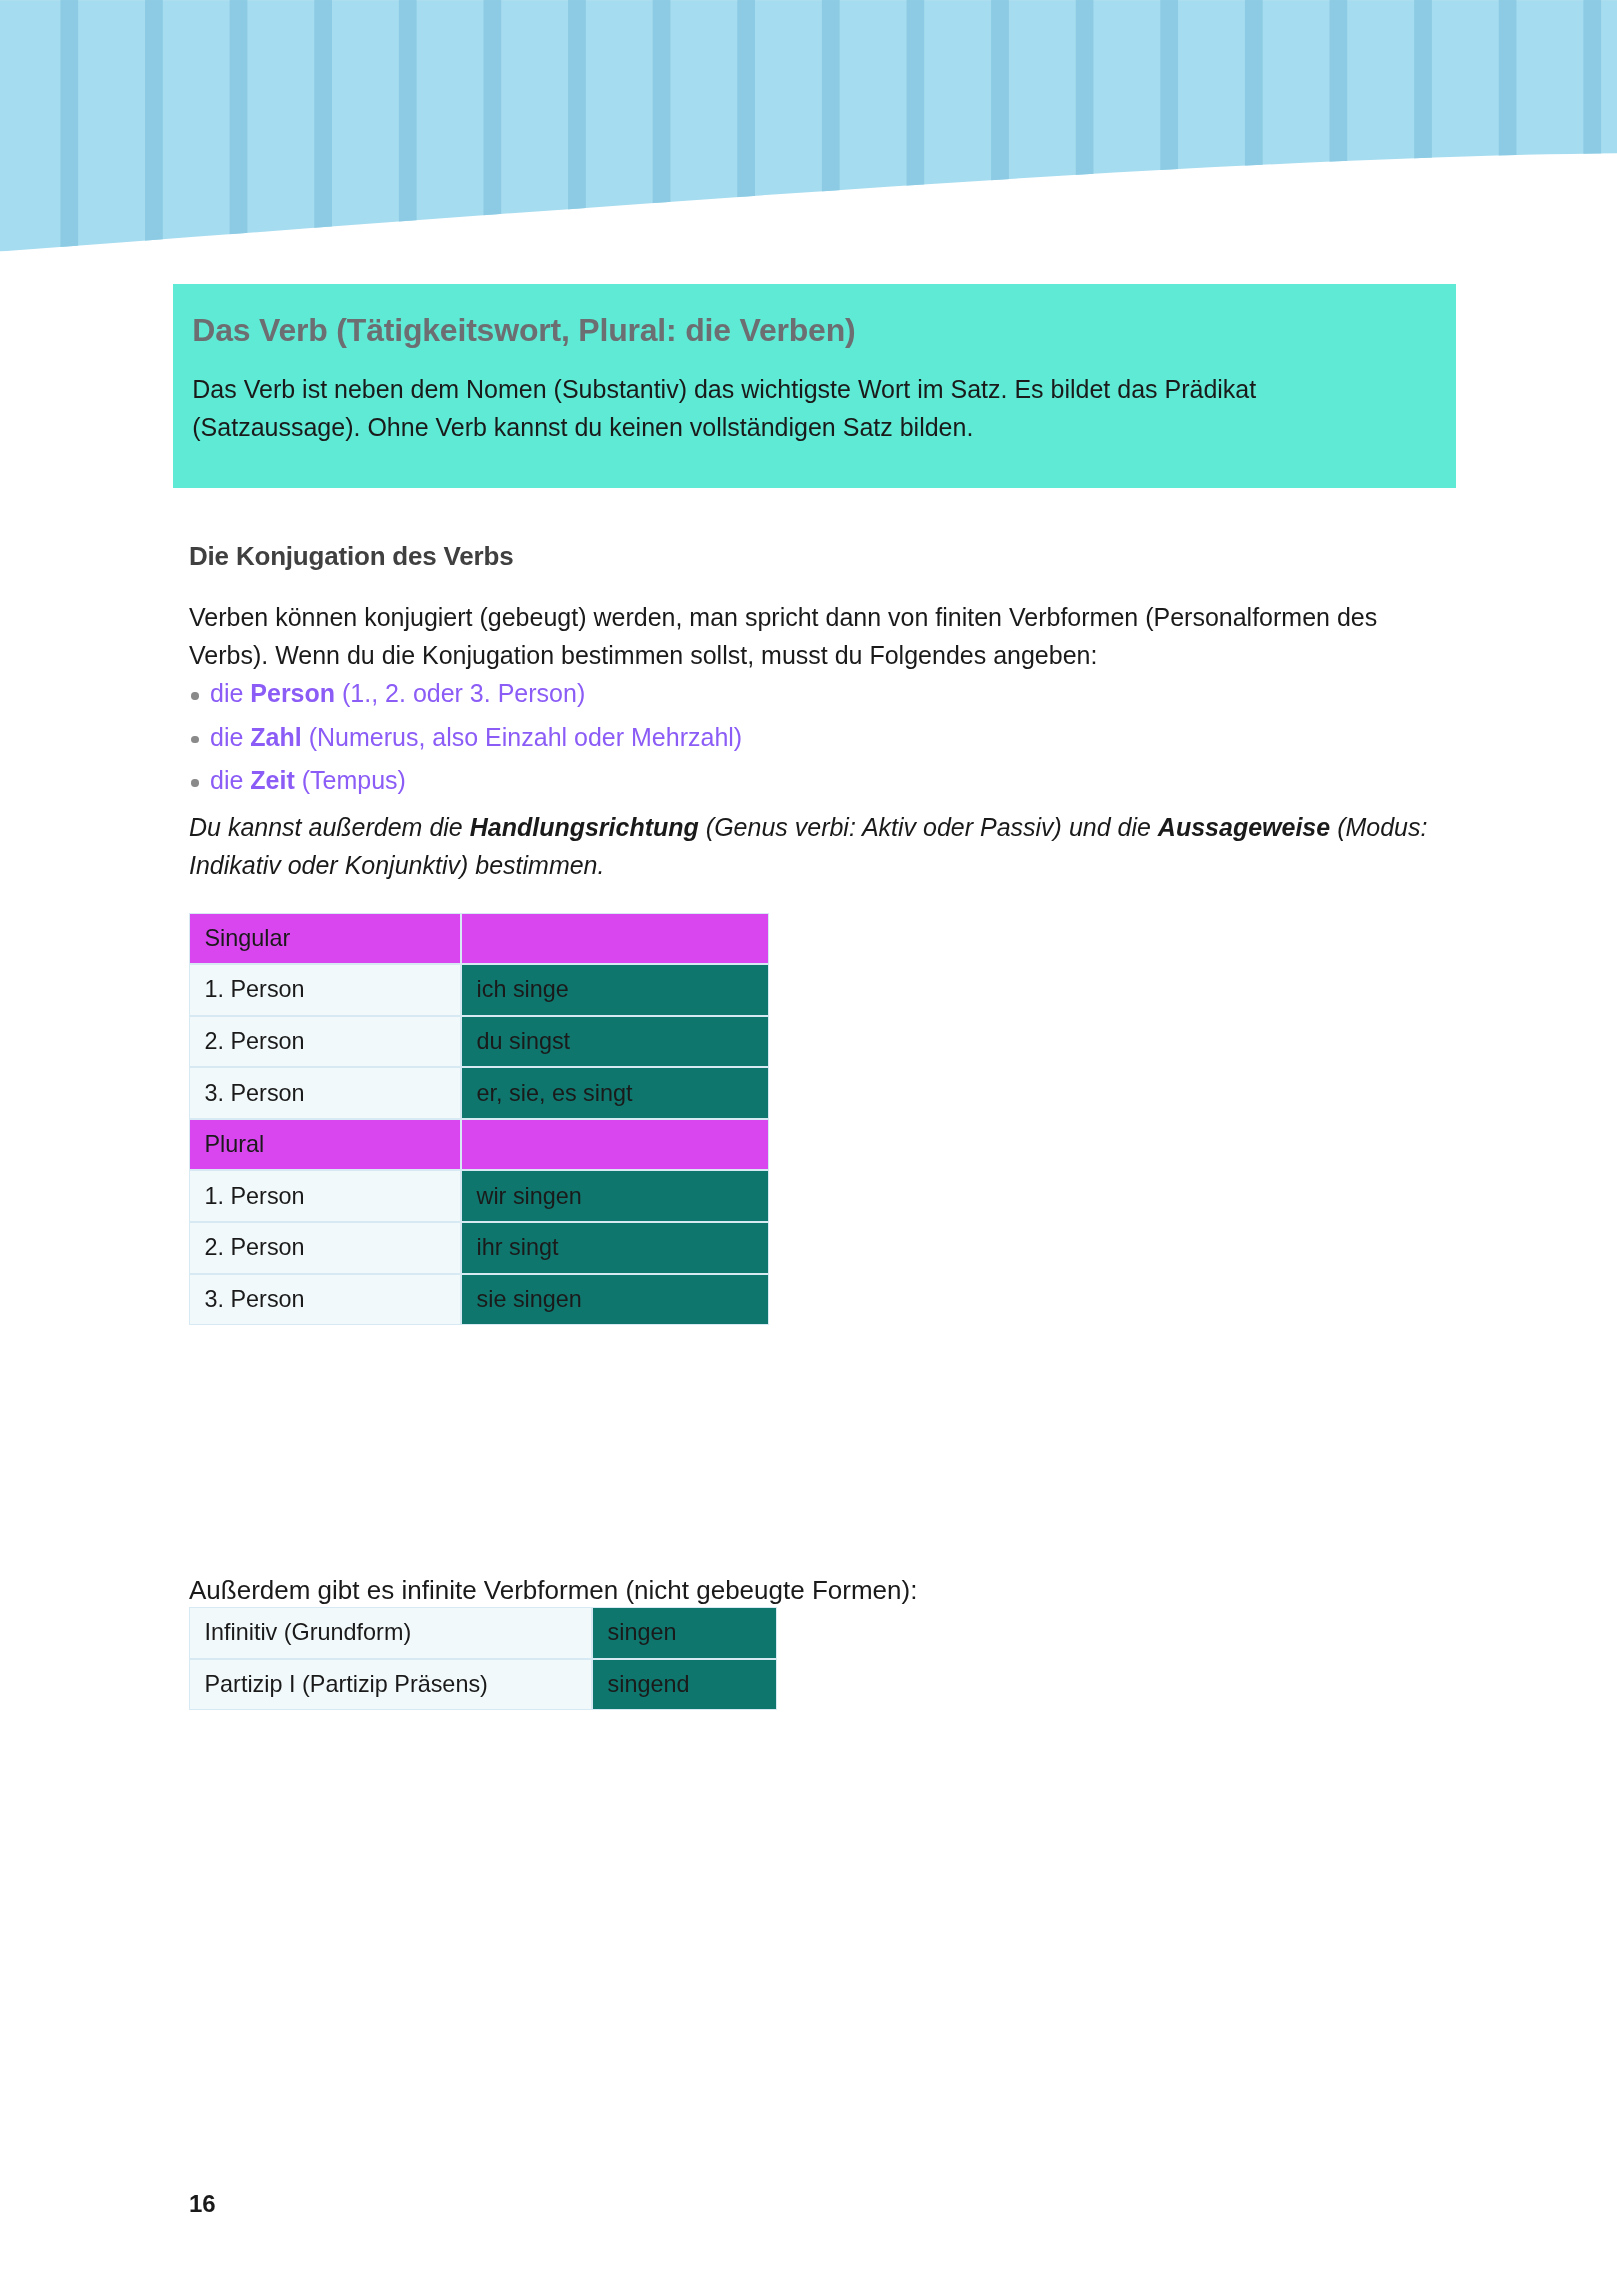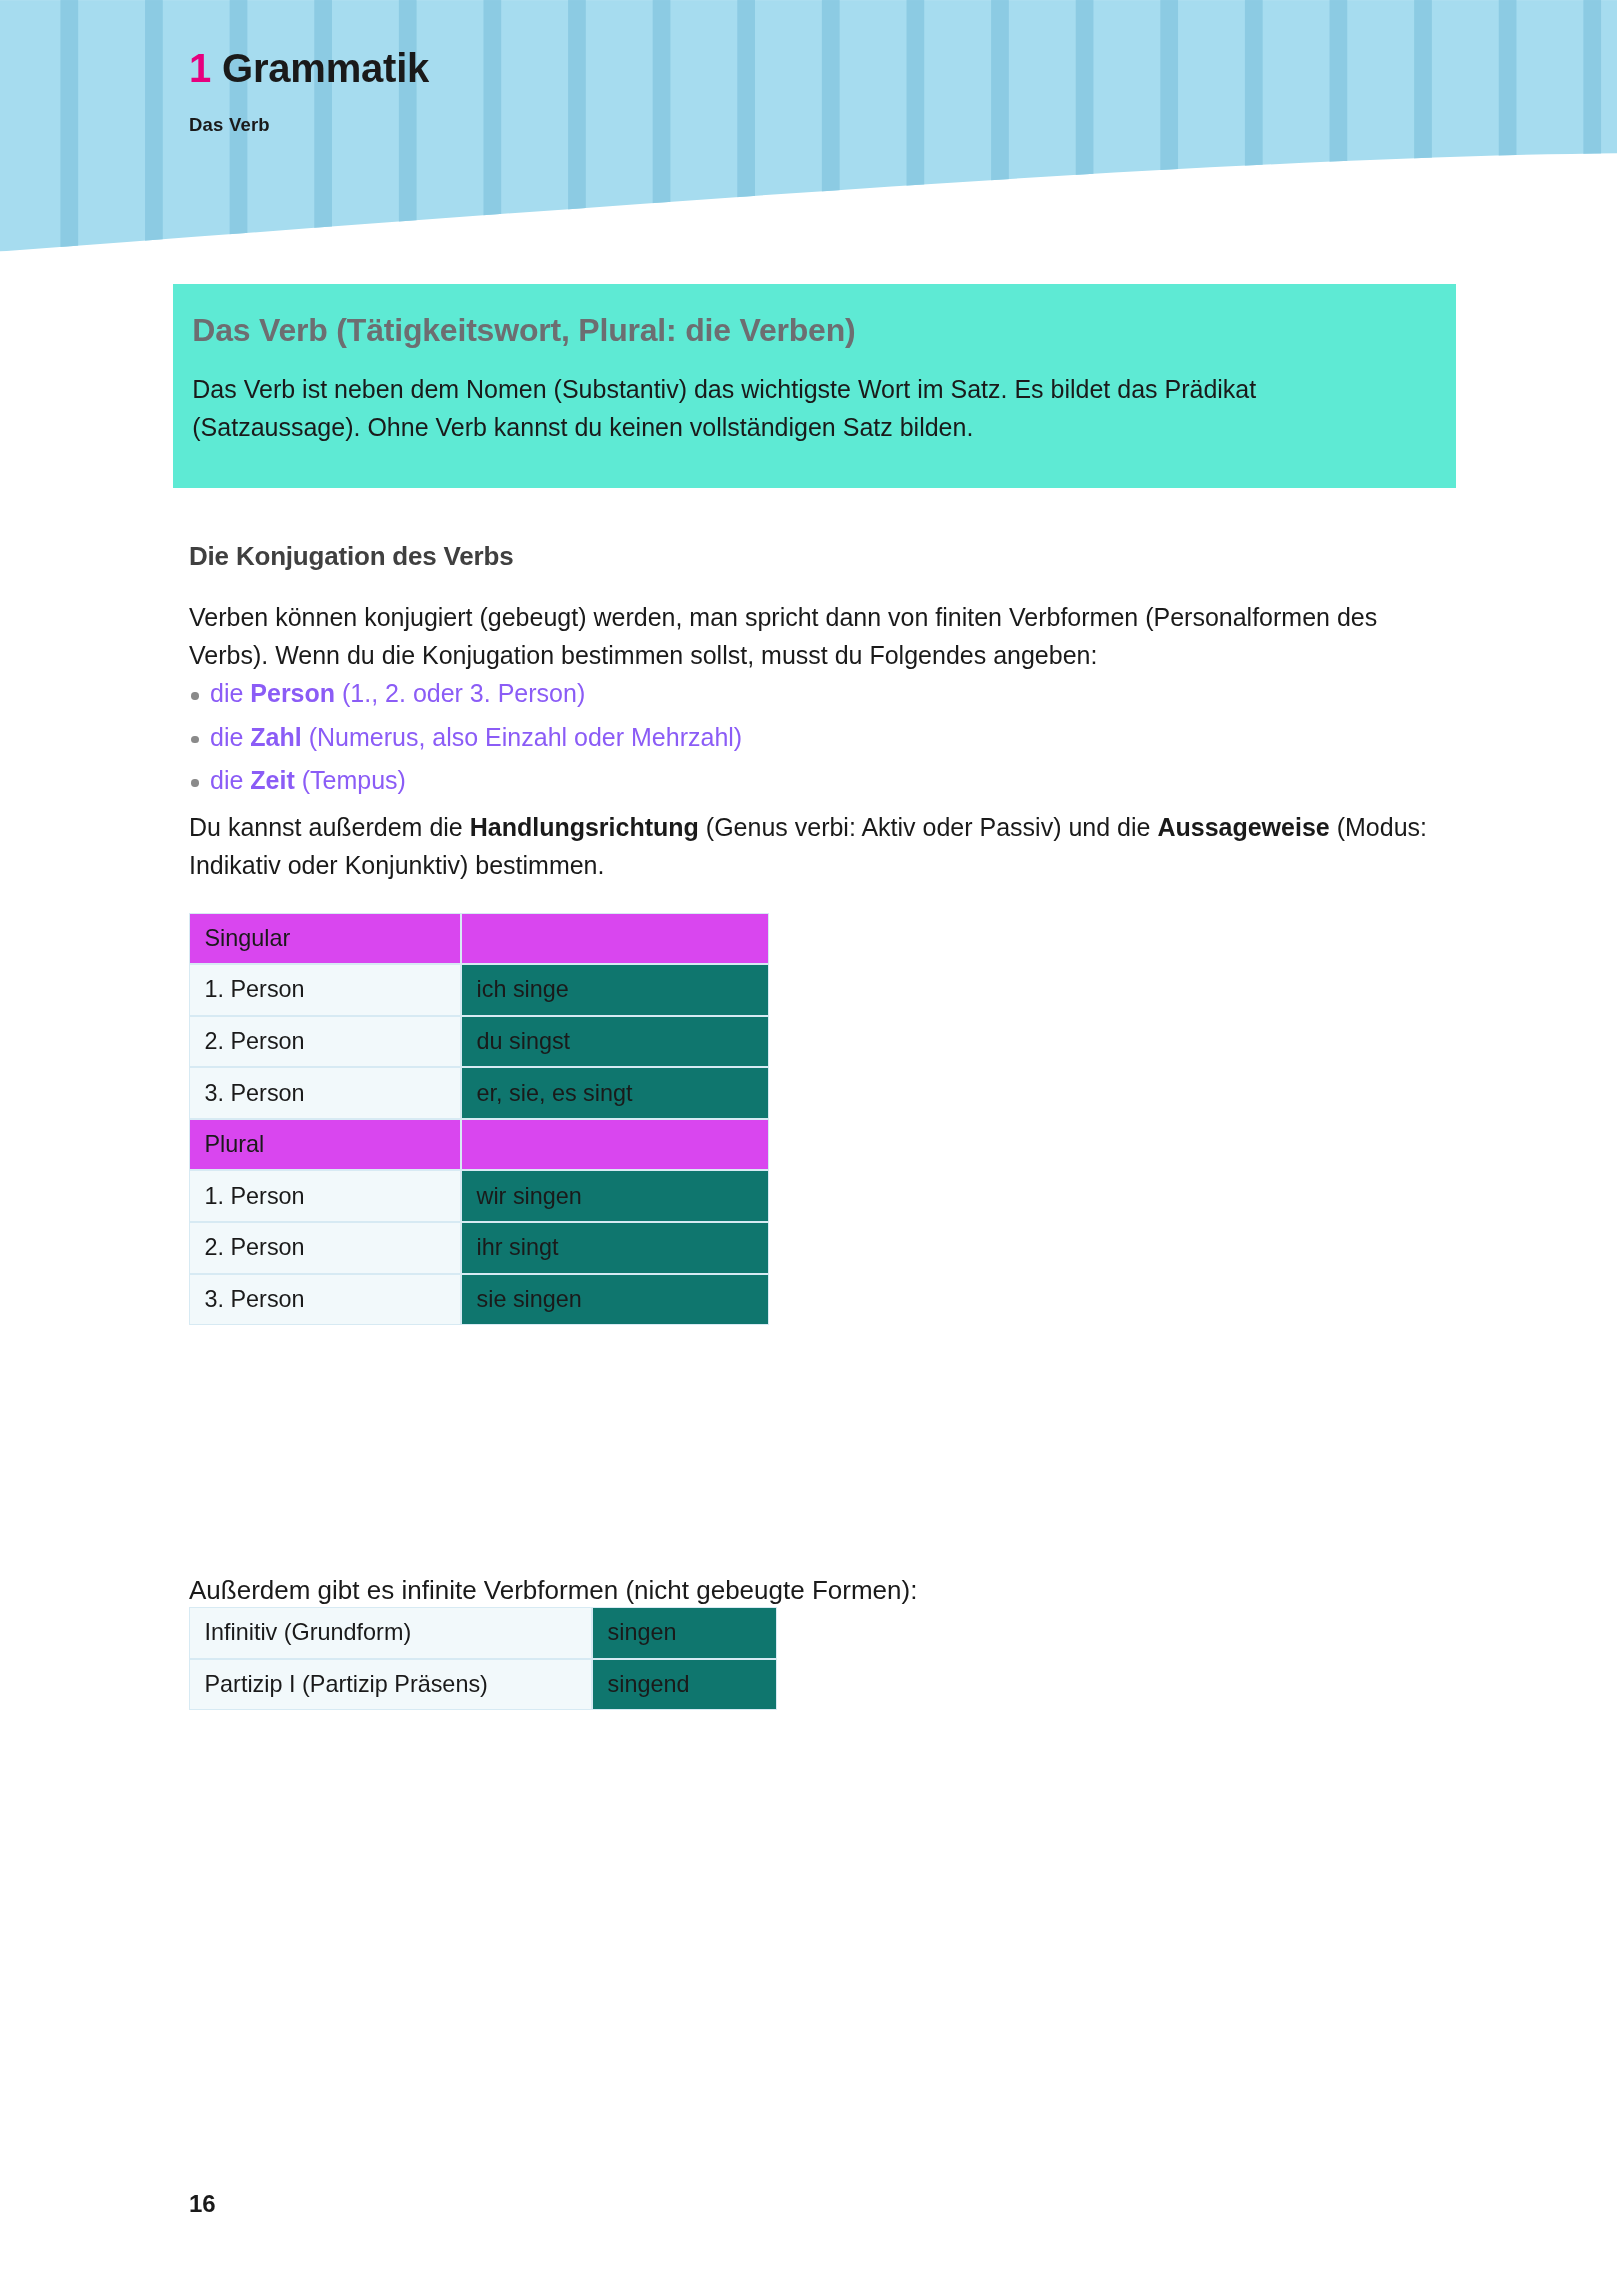--- a/index.html
+++ b/index.html
@@ -129,21 +129,21 @@
     position: absolute;
     left: 2.4px;
     top: 15.3px;
     width: 7.3px;
     height: 7.3px;
     border-radius: 50%;
     background: #8a8a8a;
   }
   b, .bold { font-weight: bold; }
 
-  .para-block { margin-top: 35px; }
+  .para-block { margin-top: 35px; font-style: italic; }
 
   
   .data-table {
     border-collapse: separate;
     border-spacing: 0;
     margin-top: 29px;
     table-layout: fixed;
   }
   .data-table td {
     font-size: 23.4px;
@@ -221,24 +221,20 @@
           <rect x="1440" y="0" width="22" height="320"></rect>
           <rect x="1545" y="0" width="22" height="320"></rect>
           <rect x="1650" y="0" width="22" height="320"></rect>
           <rect x="1755" y="0" width="22" height="320"></rect>
           <rect x="1860" y="0" width="22" height="320"></rect>
           <rect x="1965" y="0" width="22" height="320"></rect>
         </g>
       </g>
     </svg>
 
-    <div class="banner-text">
-      <div class="chapter-line"><span class="chapter-num">1</span><span class="chapter-title">&nbsp;</span><span class="chapter-title">Grammatik</span></div>
-      <div class="banner-sub">Das Verb</div>
-    </div>
   </div>
 
   <div class="callout">
     <div class="callout-title"><span>Das Verb </span><span>(Tätigkeitswort, Plural: die Verben)</span></div>
     <p class="callout-body">Das Verb ist neben dem Nomen (Substantiv) das wichtigste Wort im Satz. Es bildet das Prädikat (Satzaussage). Ohne Verb kannst du keinen vollständigen Satz bilden.</p>
   </div>
 
   <div class="content">
 
     <h2 class="section-heading">Die Konjugation des Verbs</h2>

